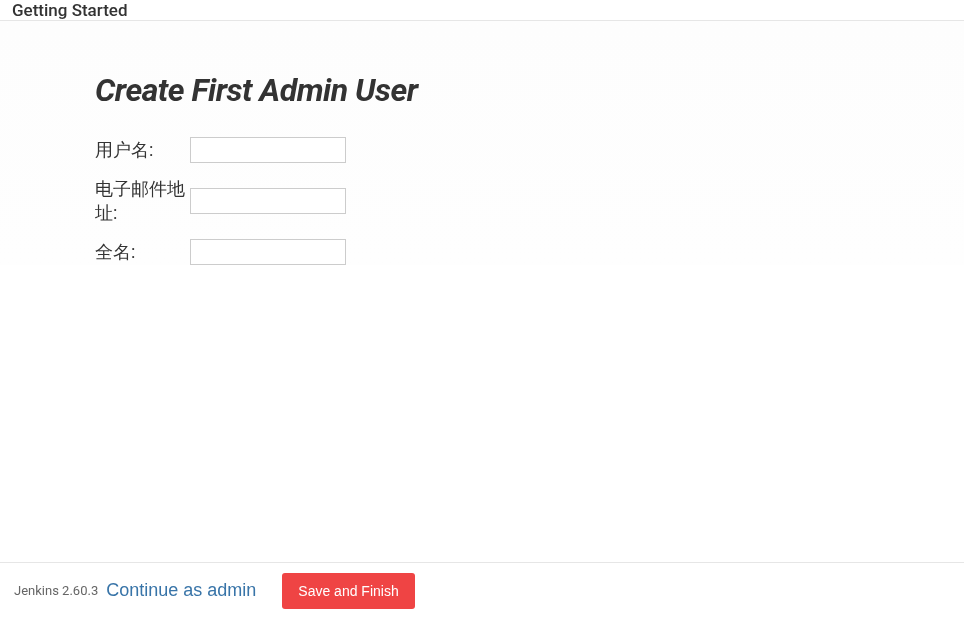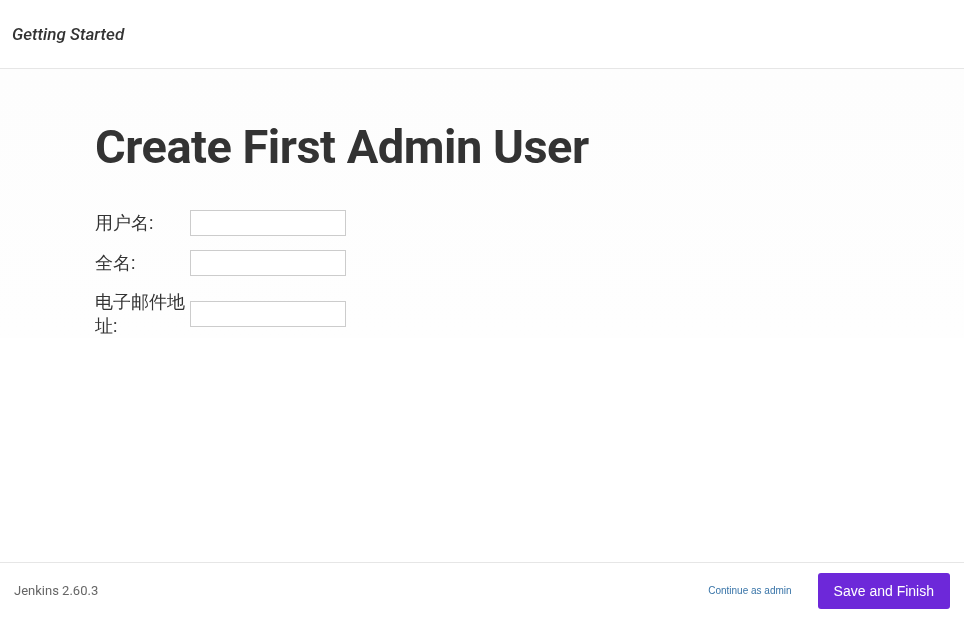--- a/index.html
+++ b/index.html
@@ -9,39 +9,39 @@
     }
     body {
       font-family: -apple-system, BlinkMacSystemFont, "Segoe UI", Roboto, "Helvetica Neue", Arial, sans-serif;
       background: #ffffff;
       width: 964px;
       height: 618px;
       position: relative;
       overflow: hidden;
     }
     .header {
-      padding: 24px 12px;
+      padding: 0 12px;
       border-bottom: 1px solid #e6e6e6;
-      font-style: italic;
     }
     .header-title {
       font-size: 17px;
       font-weight: 500;
       color: #333333;
     }
     .main {
       background: linear-gradient(to bottom, #fdfdfd, #fefefe);
       padding: 50px 95px 0 95px;
     }
     .page-title {
-      font-size: 47px;
+      font-size: 32px;
       font-weight: 700;
       color: #333333;
-      margin-bottom: 36px;
+      margin-bottom: 28px;
       letter-spacing: -0.5px;
+      font-style: italic;
     }
     .form-row {
       display: flex;
       align-items: center;
       margin-bottom: 14px;
     }
     .form-label {
       width: 95px;
       font-size: 18px;
       color: #333333;
@@ -57,43 +57,43 @@
     }
     .footer {
       position: absolute;
       bottom: 0;
       left: 0;
       right: 0;
       height: 56px;
       border-top: 1px solid #e6e6e6;
       display: flex;
       align-items: center;
-      justify-content: space-between;
+      justify-content: flex-start;
       padding: 0 14px;
       background: #ffffff;
     }
     .version {
       font-size: 13px;
       color: #666666;
     }
     .footer-actions {
       display: flex;
       align-items: center;
       gap: 18px;
     }
     .link-button {
       background: none;
       border: none;
       color: #3874a8;
-      font-size: 10px;
+      font-size: 18px;
       cursor: pointer;
       padding: 6px 8px;
     }
     .primary-button {
-      background: #6d28d9;
+      background: #ef4444;
       color: #ffffff;
       border: none;
       border-radius: 3px;
       font-size: 14px;
       padding: 10px 16px;
       cursor: pointer;
     }
   </style>
 </head>
 <body>
@@ -106,26 +106,26 @@
   <h1 class="page-title">Create First Admin User</h1>
 
   <div class="form-row">
     <label class="form-label">用户名:</label>
     <input class="form-input" type="text" value="" style="">
   </div>
 
 
 
   <div class="form-row">
-    <label class="form-label">全名:</label>
+    <label class="form-label">电子邮件地址:</label>
     <input class="form-input" type="text" value="" style="">
   </div>
 
   <div class="form-row">
-    <label class="form-label">电子邮件地址:</label>
+    <label class="form-label">全名:</label>
     <input class="form-input" type="text" value="" style="">
   </div>
 </div>
 
 <div class="footer">
   <div class="version">Jenkins 2.60.3</div>
   <div class="footer-actions">
     <button class="link-button">Continue as admin</button>
     <button class="primary-button">Save and Finish</button>
   </div>

